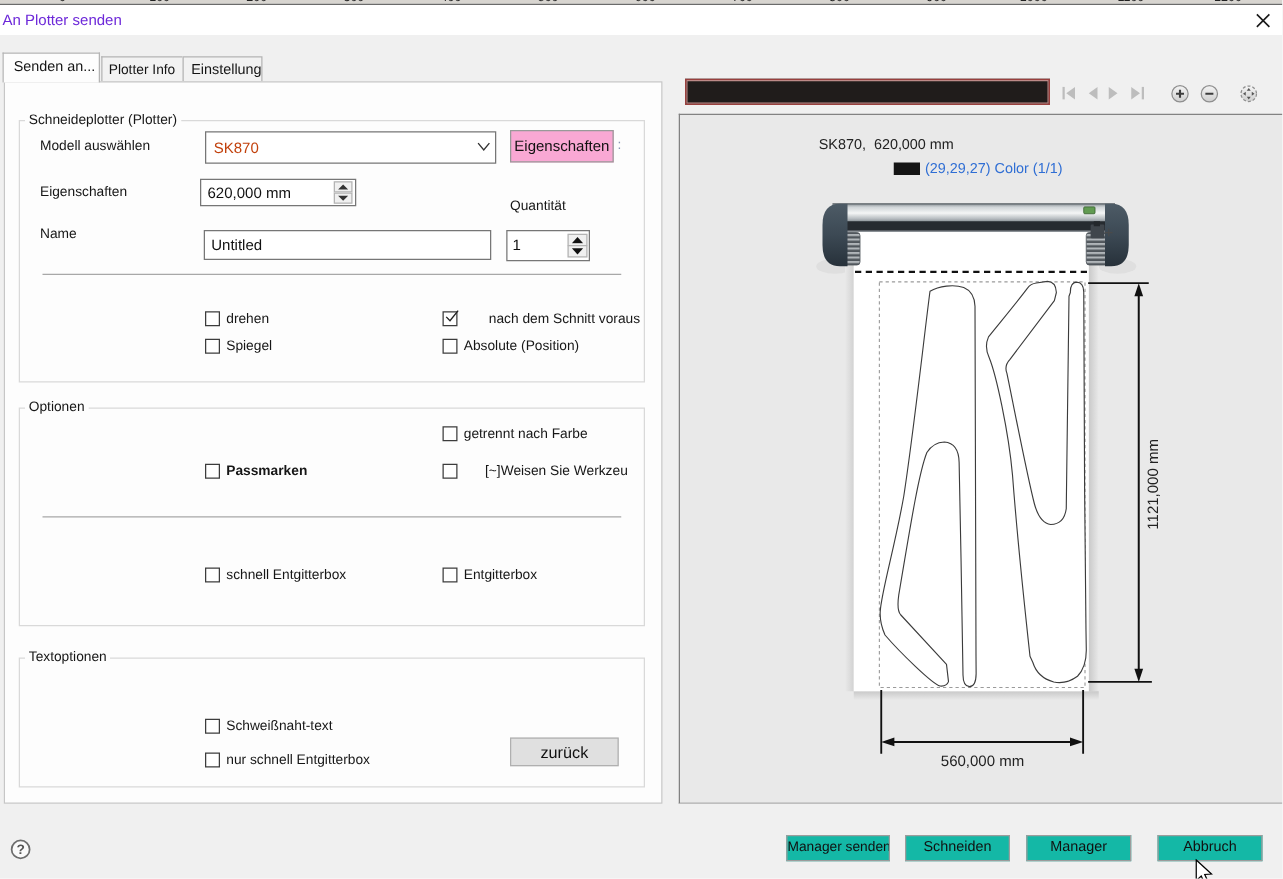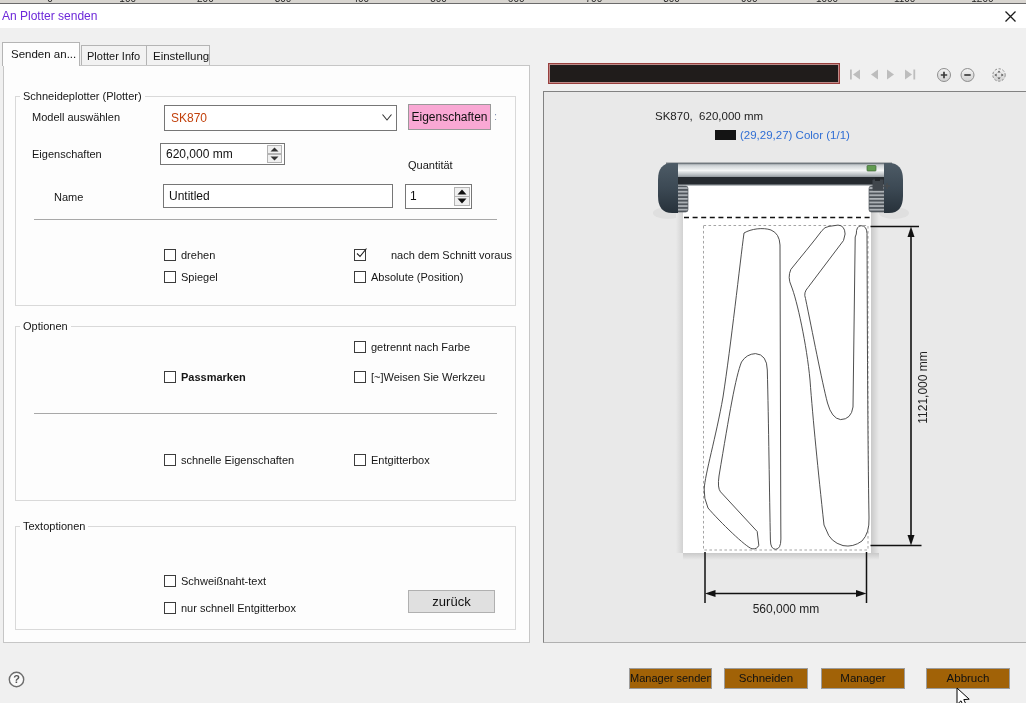--- a/index.html
+++ b/index.html
@@ -1,21 +1,21 @@
 <!DOCTYPE html>
 <html><head><meta charset="utf-8">
 <style>
 * { margin:0; padding:0; box-sizing:border-box; }
 body { font-family:"Liberation Sans", sans-serif; }
 #root { position:relative; width:1026px; height:703px; background:#f0f0f0; overflow:hidden; font-family:"Liberation Sans", sans-serif; }
 .abs { position:absolute; }
 .lbl { position:absolute; font-size:11px; color:#161616; white-space:nowrap; }
 .cb { position:absolute; width:12px; height:12px; border:1px solid #3c3c3c; background:#fff; }
 .cbl { position:absolute; font-size:11px; color:#161616; white-space:nowrap; }
-.btn { position:absolute; background:#a16207; border:1px solid #9c9c9c; font-size:12px; color:#111; text-align:center; font-family:"Liberation Sans", sans-serif; white-space:nowrap; overflow:hidden; }
+.btn { position:absolute; background:#14b8a6; border:1px solid #9c9c9c; font-size:12px; color:#111; text-align:center; font-family:"Liberation Sans", sans-serif; white-space:nowrap; overflow:hidden; }
 .grp { position:absolute; border:1px solid #d9d9d9; }
 .leg { position:absolute; font-size:11px; color:#161616; background:#fdfdfd; padding:0 3px; white-space:nowrap;text-align:right; }
 .inp { position:absolute; background:#fff; border:1px solid #767676; font-size:12px; color:#111; }
 </style></head>
 <body>
 <div id="root">
 
   <div class="abs" style="left:0;top:0;width:1026px;height:3px;background:#d8d5d0;overflow:hidden;">
     <div id="ruler">
         <div style="position:absolute;left:30px;top:-7px;width:40px;text-align:center;font-size:10px;color:#222;font-family:'Liberation Sans'">0</div>
@@ -70,21 +70,21 @@
   <div class="abs" style="left:267px;top:154px;width:15px;height:9px;background:#f0f0f0;border:1px solid #b4b4b4;"></div>
   <svg class="abs" style="left:270px;top:147px;" width="9" height="5">
       <path d="M0.5 4.5 L4.5 0.5 L8.5 4.5 Z" fill="#333"></path>
     </svg>
   <svg class="abs" style="left:270px;top:156px;" width="9" height="5">
       <path d="M0.5 0.5 L8.5 0.5 L4.5 4.5 Z" fill="#333"></path>
     </svg>
 
   <div class="lbl" style="left:408px;top:159px;">Quantität</div>
 
-  <div class="lbl" style="left:32px;top:191px;margin-left:22px;">Name</div>
+  <div class="lbl" style="left:32px;top:181px;">Name</div>
   <div class="inp" style="left:163px;top:184px;width:230px;height:24px;"></div>
   <div class="abs" style="left:169px;top:189px;font-size:12px;color:#111;">Untitled</div>
 
   <div class="inp" style="left:405px;top:184px;width:67px;height:25px;"></div>
   <div class="abs" style="left:410px;top:189px;font-size:12px;color:#111;">1</div>
   <div class="abs" style="left:454px;top:187px;width:16px;height:10px;background:#f0f0f0;border:1px solid #b4b4b4;"></div>
   <div class="abs" style="left:454px;top:196px;width:16px;height:10px;background:#f0f0f0;border:1px solid #b4b4b4;"></div>
   <svg class="abs" style="left:457px;top:189px;" width="10" height="6">
       <path d="M0.5 5.5 L5 0.5 L9.5 5.5 Z" fill="#111"></path>
     </svg>
@@ -106,24 +106,24 @@
   <div class="cb" style="left:354px;top:271px;"></div>
     <div class="cbl" style="left:371px;top:271px;">Absolute (Position)</div>
 
   <div class="grp" style="left:15px;top:326px;width:501px;height:175px;"></div>
   <div class="leg" style="left:20px;top:320px;">Optionen</div>
   <div class="cb" style="left:354px;top:341px;"></div>
     <div class="cbl" style="left:371px;top:341px;">getrennt nach Farbe</div>
   <div class="cb" style="left:164px;top:371px;"></div>
     <div class="cbl" style="left:181px;top:371px;font-weight:bold;">Passmarken</div>
   <div class="cb" style="left:354px;top:371px;"></div>
-    <div class="cbl" style="left:371px;top:371px;">[~]Weisen Sie Werkzeu</div>
+    <div class="cbl" style="left:388px;top:371px;">[~]Weisen Sie Werkzeu</div>
   <div class="abs" style="left:34px;top:413px;width:463px;height:1px;background:#a8a8a8;"></div>
   <div class="cb" style="left:164px;top:454px;"></div>
-    <div class="cbl" style="left:181px;top:454px;">schnelle Eigenschaften</div>
+    <div class="cbl" style="left:181px;top:454px;">schnell Entgitterbox</div>
   <div class="cb" style="left:354px;top:454px;"></div>
     <div class="cbl" style="left:371px;top:454px;">Entgitterbox</div>
 
   <div class="grp" style="left:15px;top:526px;width:501px;height:104px;"></div>
   <div class="leg" style="left:20px;top:520px;">Textoptionen</div>
   <div class="cb" style="left:164px;top:575px;"></div>
     <div class="cbl" style="left:181px;top:575px;">Schweißnaht-text</div>
   <div class="cb" style="left:164px;top:602px;"></div>
     <div class="cbl" style="left:181px;top:602px;">nur schnell Entgitterbox</div>
   <div class="btn" style="left:408px;top:590px;width:87px;height:23px;background:#e0e0e0;border-color:#b0b0b0;line-height:21px;font-size:13px;">zurück</div>

